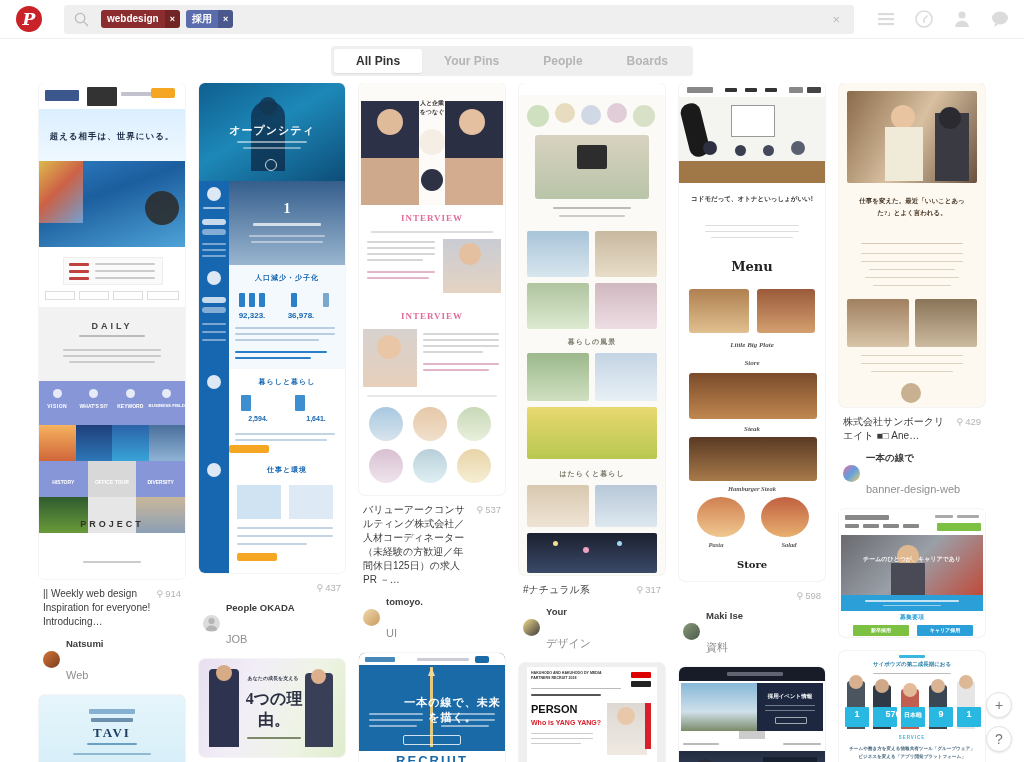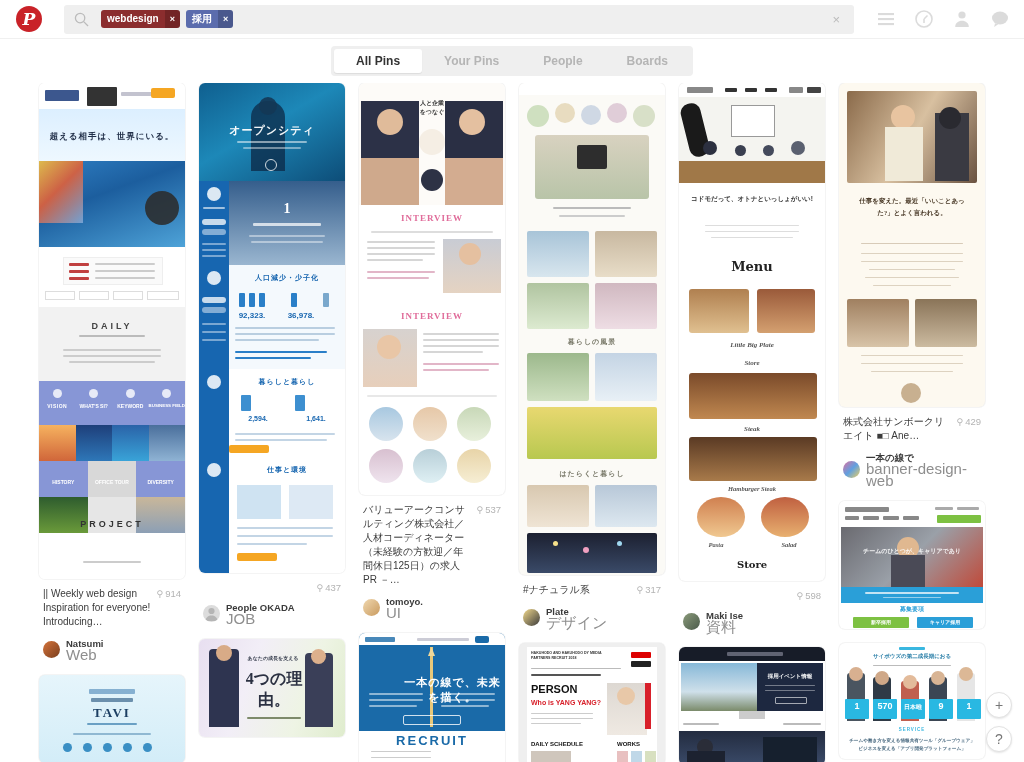--- a/index.html
+++ b/index.html
@@ -136,21 +136,21 @@
   .repins .pin-glyph { font-size: 9px; }
   .pin-user { display: flex; align-items: center; gap: 6px; margin-top: 9px; }
   .avatar {
     width: 17px; height: 17px; border-radius: 50%;
     flex: 0 0 auto; overflow: hidden;
     background: #dcdcdc;
     display: flex; align-items: center; justify-content: center;
   }
   .avatar svg { display: block; }
   .uname { font-size: 9.5px; font-weight: bold; color: #3b3b3b; line-height: 11px; }
-  .uboard { font-size: 15px; color: #8e8e8e; line-height: 12px; }
+  .uboard { font-size: 11px; color: #8e8e8e; line-height: 12px; margin-top: 20px; }
 
   
   .fab-col { position: absolute; right: 12px; bottom: 10px; display: flex; flex-direction: column; gap: 8px; }
   .fab {
     width: 26px; height: 26px; border-radius: 50%;
     background: #fff;
     border: 1px solid #e2e2e2;
     box-shadow: 0 1px 2px rgba(0,0,0,.10);
     display: flex; align-items: center; justify-content: center;
     font-size: 14px; color: #777; cursor: pointer;
@@ -577,21 +577,21 @@
         <div class="pin-title-row">
           <div class="pin-title">#ナチュラル系</div>
           <div class="repins">
             <span class="pin-glyph">⚲</span>
             <span>317</span>
           </div>
         </div>
         <div class="pin-user">
           <span class="avatar" style="background:linear-gradient(135deg,#f2d98c,#3a3a3a);"></span>
           <span>
-            <div class="uname">Plate</div>
+            <div class="uname">Your</div>
             <div class="uboard">デザイン</div>
           </span>
         </div>
       </div>
     </div>
 
     <div class="pin">
       <div class="pin-img" style="height:122px;">
         <div class="art" style="height:122px;position:relative;overflow:hidden;background:#efefef;">
           <div class="tile" style="left:8px;top:4px;width:130px;height:118px;background:#fff;"></div>
@@ -786,21 +786,21 @@
           <div class="tile" style="left:90px;top:34px;width:18px;height:44px;background:#3b4654;border-radius:3px 3px 0 0;"></div>
           <div class="circ" style="left:92px;top:28px;width:14px;height:14px;background:#d8b494;"></div>
           <div class="tile" style="left:118px;top:30px;width:18px;height:48px;background:#e6e6e6;border-radius:3px 3px 0 0;"></div>
           <div class="circ" style="left:120px;top:24px;width:14px;height:14px;background:#dcb896;"></div>
           <div class="tile" style="left:6px;top:56px;width:24px;height:20px;background:#29b8e2;border-radius:1px;"></div>
           <div class="tile" style="left:34px;top:56px;width:24px;height:20px;background:#29b8e2;border-radius:1px;"></div>
           <div class="tile" style="left:62px;top:56px;width:24px;height:20px;background:#29b8e2;border-radius:1px;"></div>
           <div class="tile" style="left:90px;top:56px;width:24px;height:20px;background:#29b8e2;border-radius:1px;"></div>
           <div class="tile" style="left:118px;top:56px;width:24px;height:20px;background:#29b8e2;border-radius:1px;"></div>
           <div class="cap" style="top:58px;left:6px;width:24px;color:#fff;font-size:9px;font-weight:bold;">1</div>
-          <div class="cap" style="top:58px;left:34px;width:24px;color:#fff;font-size:9px;font-weight:bold;">570</div>
+          <div class="cap" style="top:58px;left:34px;width:40px;color:#fff;font-size:9px;font-weight:bold;">570</div>
           <div class="cap" style="top:60px;left:62px;width:24px;color:#fff;font-size:6px;font-weight:bold;">日本唯</div>
           <div class="cap" style="top:58px;left:90px;width:24px;color:#fff;font-size:9px;font-weight:bold;">9</div>
           <div class="cap" style="top:58px;left:118px;width:24px;color:#fff;font-size:9px;font-weight:bold;">1</div>
           <div class="cap" style="top:84px;color:#39b7e0;font-size:4.5px;letter-spacing:1px;">SERVICE</div>
           <div class="cap" style="top:94px;left:8px;width:130px;color:#4a6a80;font-size:4.6px;line-height:8px;">チームや働き方を変える情報共有ツール「グループウェア」ビジネスを変える「アプリ開発プラットフォーム」</div>
         </div>
       </div>
     </div>
   </div>
 

